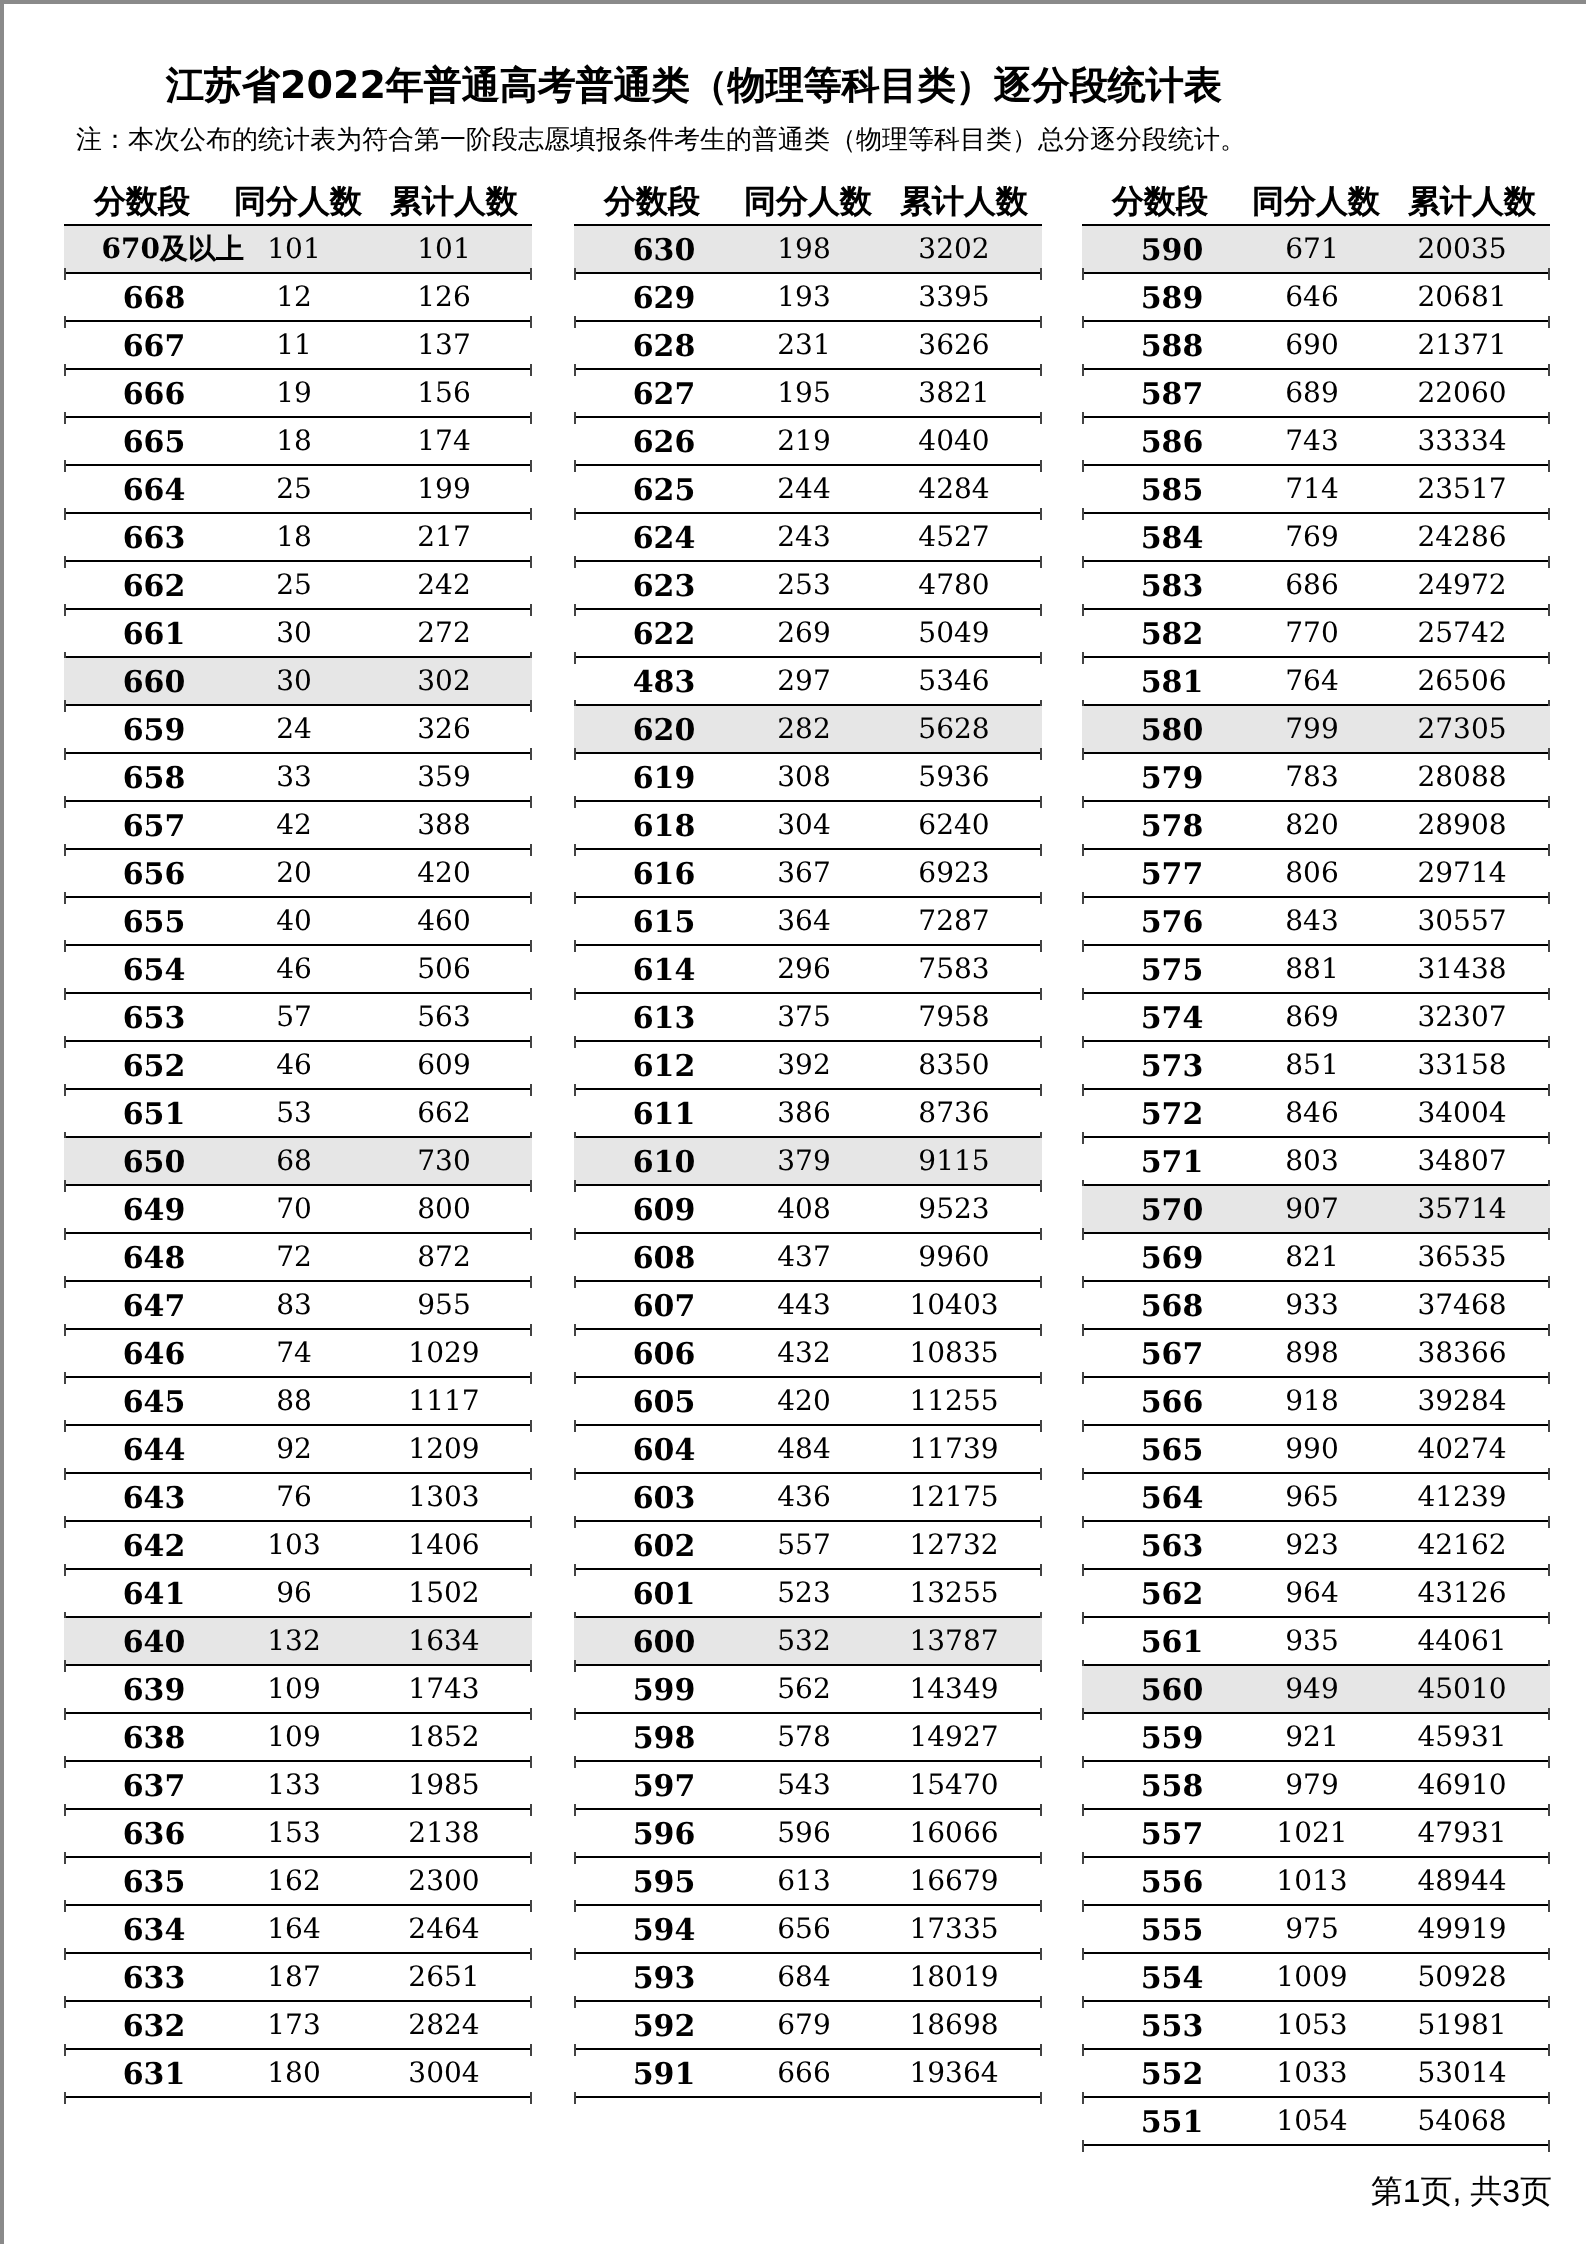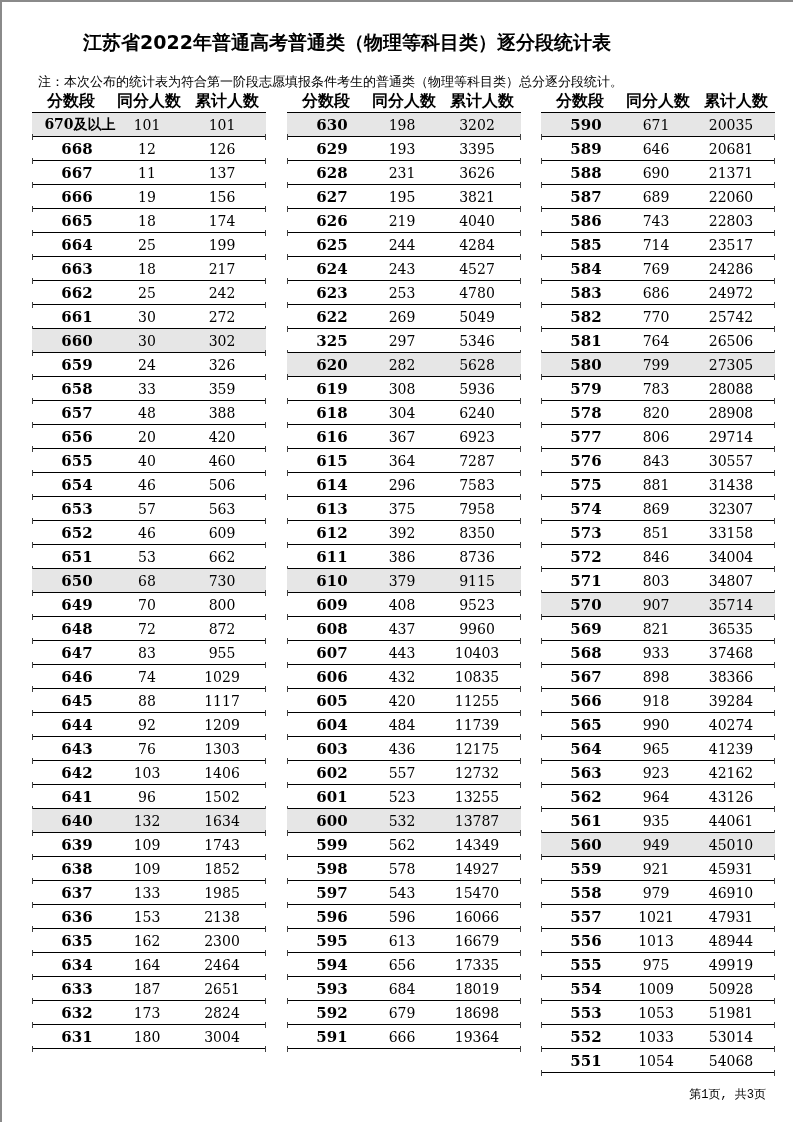--- a/index.html
+++ b/index.html
@@ -4,43 +4,43 @@
   <style>
     html, body { margin: 0; padding: 0; background: #ffffff; }
     body { width: 794px; height: 1123px; position: relative; overflow: hidden;
            font-family: "DejaVu Serif", "Liberation Serif", serif; color: #000; }
     .page-frame { position: absolute; left: 0; top: 0; width: 793px; height: 1122px;
            border-left: 2px solid #8a8a8a; border-top: 2px solid #8a8a8a; box-sizing: border-box; }
     .title { position: absolute; left: 0; top: 30px; width: 694px; text-align: center;
            font-size: 19px; font-weight: bold; letter-spacing: 0px;
            font-family: "DejaVu Sans", sans-serif; }
     .note { position: absolute; left: 38px; top: 61px; font-size: 13px;
-           font-family: "DejaVu Sans", sans-serif; white-space: nowrap; margin-top: 12px; }
+           font-family: "DejaVu Sans", sans-serif; white-space: nowrap; }
     .col { position: absolute; top: 84px; width: 234px; }
     .col-header { display: flex; height: 28px; align-items: flex-end; font-weight: bold;
            font-size: 16px; font-family: "DejaVu Sans", sans-serif; }
     .col-header span { display: block; text-align: center; }
     .h-score { width: 78px; }
     .h-same { width: 78px; }
     .h-cum { width: 78px; }
     .rows { border-top: 1px solid #000; }
     .row { position: relative; display: flex; height: 24px; align-items: center;
            border-bottom: 1px solid #000; box-sizing: border-box; }
     .row::before, .row::after { content: ""; position: absolute; bottom: -4px; width: 1px;
            height: 6px; background: #444; }
     .row::before { left: 0; }
     .row::after { right: 0; }
     .row.shaded { background: #e6e6e6; }
     .cell { display: block; font-size: 14px; }
     .c-score { width: 90px; text-align: center; font-weight: bold; font-size: 15px; }
-    .c-score.wide { text-align: center; padding-left: 6px; box-sizing: border-box; font-size: 14px; }
+    .c-score.wide { text-align: right; padding-left: 6px; box-sizing: border-box; font-size: 14px; }
     .c-same { width: 50px; text-align: center; }
     .c-cum { width: 94px; text-align: center; padding-left: 6px; box-sizing: border-box; }
-    .footer { position: absolute; right: 28px; top: 1086px; font-size: 12px;
-           font-family: Liberation Mono, monospace; }
+    .footer { position: absolute; right: 18px; top: 1086px; font-size: 16px;
+           font-family: Liberation Sans, sans-serif; }
   </style>
 </head>
 <body>
 
 <div class="page-frame"></div>
 
 <div class="title">江苏省2022年普通高考普通类（物理等科目类）逐分段统计表</div>
 <div class="note">注：本次公布的统计表为符合第一阶段志愿填报条件考生的普通类（物理等科目类）总分逐分段统计。</div>
 
 <div class="col" style="left:32px;">
@@ -105,21 +105,21 @@
         <span class="cell c-same">24</span>
         <span class="cell c-cum">326</span>
       </div>
       <div class="row">
         <span class="cell c-score">658</span>
         <span class="cell c-same">33</span>
         <span class="cell c-cum">359</span>
       </div>
       <div class="row">
         <span class="cell c-score">657</span>
-        <span class="cell c-same">48</span>
+        <span class="cell c-same">42</span>
         <span class="cell c-cum">388</span>
       </div>
       <div class="row">
         <span class="cell c-score">656</span>
         <span class="cell c-same">20</span>
         <span class="cell c-cum">420</span>
       </div>
       <div class="row">
         <span class="cell c-score">655</span>
         <span class="cell c-same">40</span>
@@ -294,21 +294,21 @@
         <span class="cell c-score">623</span>
         <span class="cell c-same">253</span>
         <span class="cell c-cum">4780</span>
       </div>
       <div class="row">
         <span class="cell c-score">622</span>
         <span class="cell c-same">269</span>
         <span class="cell c-cum">5049</span>
       </div>
       <div class="row">
-        <span class="cell c-score">325</span>
+        <span class="cell c-score">483</span>
         <span class="cell c-same">297</span>
         <span class="cell c-cum">5346</span>
       </div>
       <div class="row shaded">
         <span class="cell c-score">620</span>
         <span class="cell c-same">282</span>
         <span class="cell c-cum">5628</span>
       </div>
       <div class="row">
         <span class="cell c-score">619</span>
@@ -476,21 +476,21 @@
         <span class="cell c-cum">21371</span>
       </div>
       <div class="row">
         <span class="cell c-score">587</span>
         <span class="cell c-same">689</span>
         <span class="cell c-cum">22060</span>
       </div>
       <div class="row">
         <span class="cell c-score">586</span>
         <span class="cell c-same">743</span>
-        <span class="cell c-cum">22803</span>
+        <span class="cell c-cum">33334</span>
       </div>
       <div class="row">
         <span class="cell c-score">585</span>
         <span class="cell c-same">714</span>
         <span class="cell c-cum">23517</span>
       </div>
       <div class="row">
         <span class="cell c-score">584</span>
         <span class="cell c-same">769</span>
         <span class="cell c-cum">24286</span>

